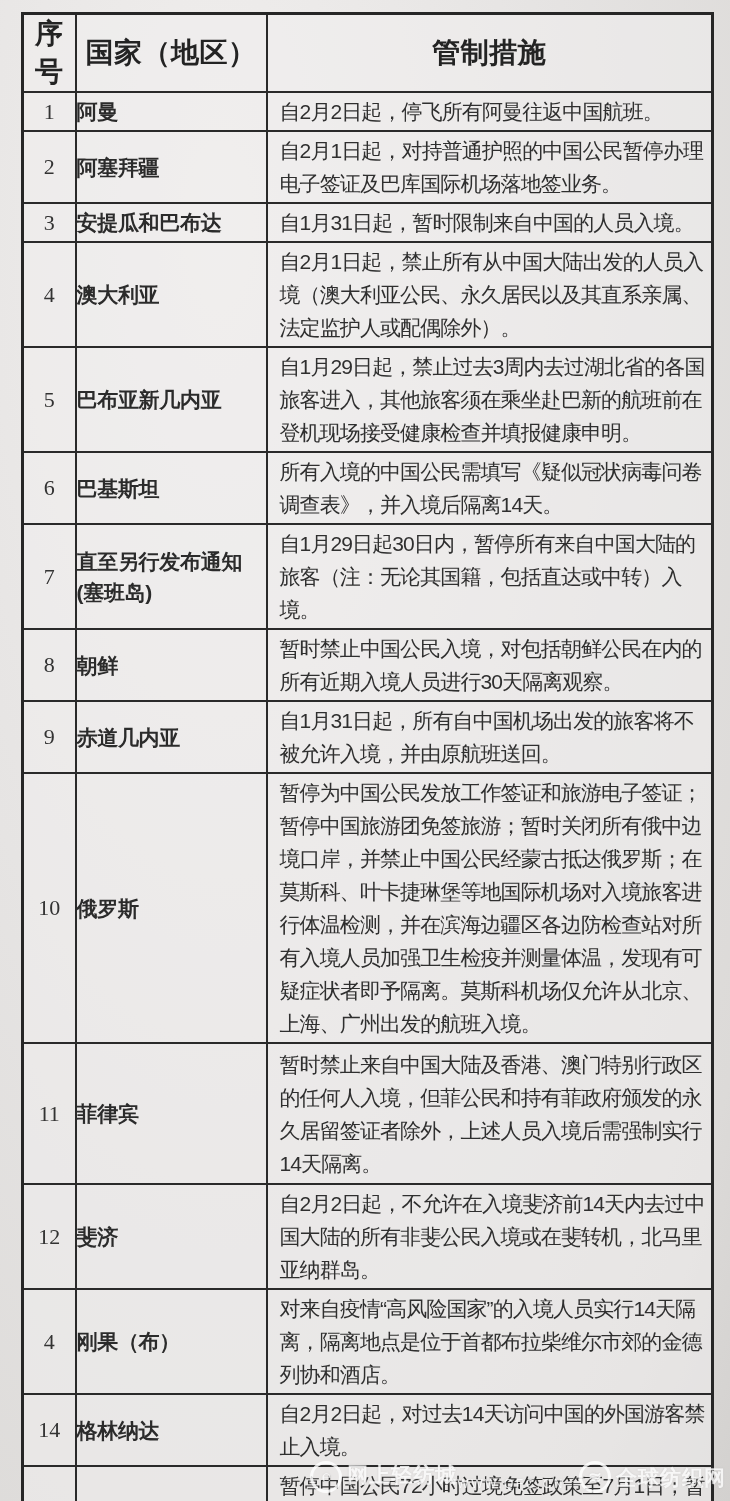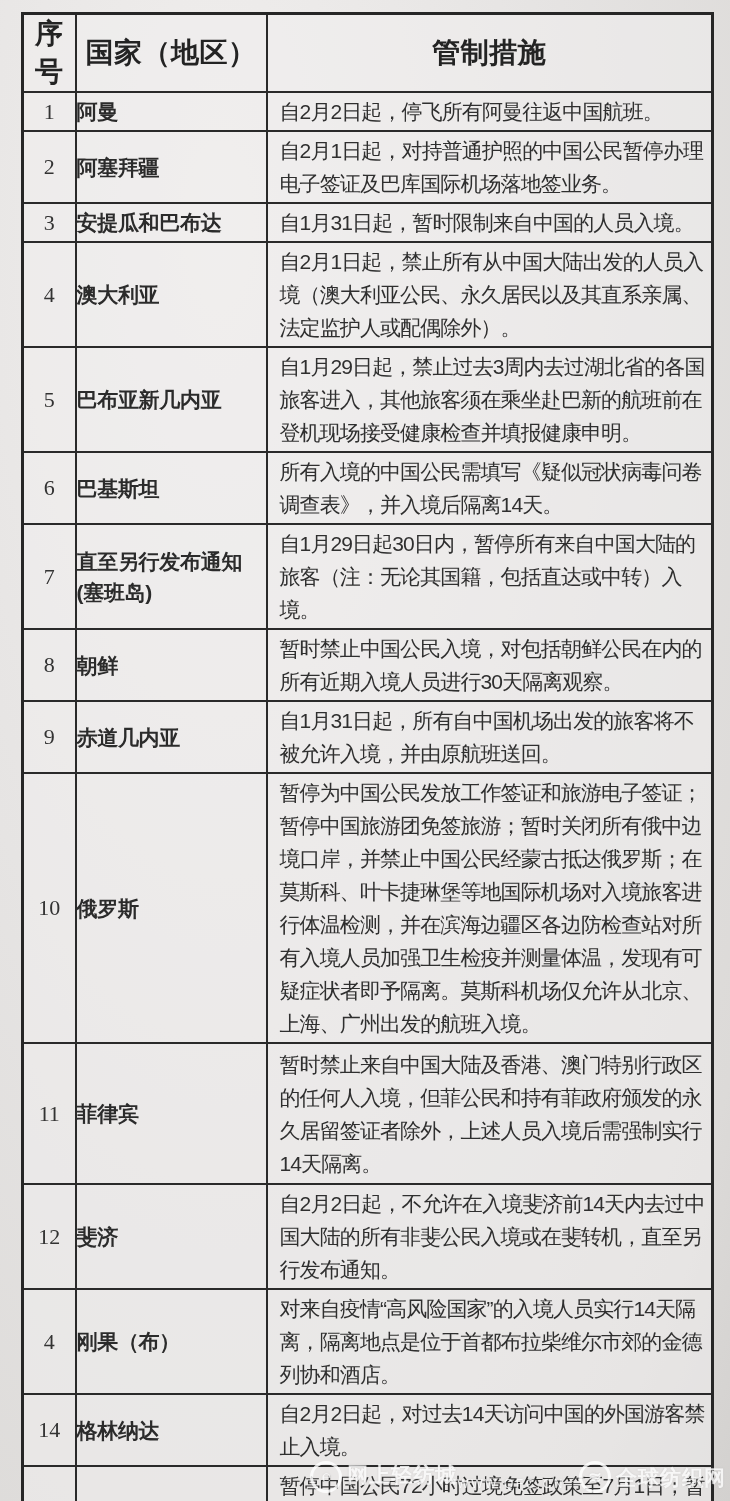--- a/index.html
+++ b/index.html
@@ -142,21 +142,21 @@
       <td class="measure">暂停为中国公民发放工作签证和旅游电子签证；暂停中国旅游团免签旅游；暂时关闭所有俄中边境口岸，并禁止中国公民经蒙古抵达俄罗斯；在莫斯科、叶卡捷琳堡等地国际机场对入境旅客进行体温检测，并在滨海边疆区各边防检查站对所有入境人员加强卫生检疫并测量体温，发现有可疑症状者即予隔离。莫斯科机场仅允许从北京、上海、广州出发的航班入境。</td>
     </tr>
         <tr style="height: 141px;">
       <td class="no">11</td>
       <td class="country">菲律宾</td>
       <td class="measure">暂时禁止来自中国大陆及香港、澳门特别行政区的任何人入境，但菲公民和持有菲政府颁发的永久居留签证者除外，上述人员入境后需强制实行14天隔离。</td>
     </tr>
         <tr style="height: 102px;">
       <td class="no">12</td>
       <td class="country">斐济</td>
-      <td class="measure">自2月2日起，不允许在入境斐济前14天内去过中国大陆的所有非斐公民入境或在斐转机，直至另行发布通知。</td>
+      <td class="measure">自2月2日起，不允许在入境斐济前14天内去过中国大陆的所有非斐公民入境或在斐转机，北马里亚纳群岛。</td>
     </tr>
         <tr style="height: 102px;">
       <td class="no">4</td>
       <td class="country">刚果（布）</td>
       <td class="measure">对来自疫情“高风险国家”的入境人员实行14天隔离，隔离地点是位于首都布拉柴维尔市郊的金德列协和酒店。</td>
     </tr>
         <tr style="height: 68px;">
       <td class="no">14</td>
       <td class="country">格林纳达</td>
       <td class="measure">自2月2日起，对过去14天访问中国的外国游客禁止入境。</td>

